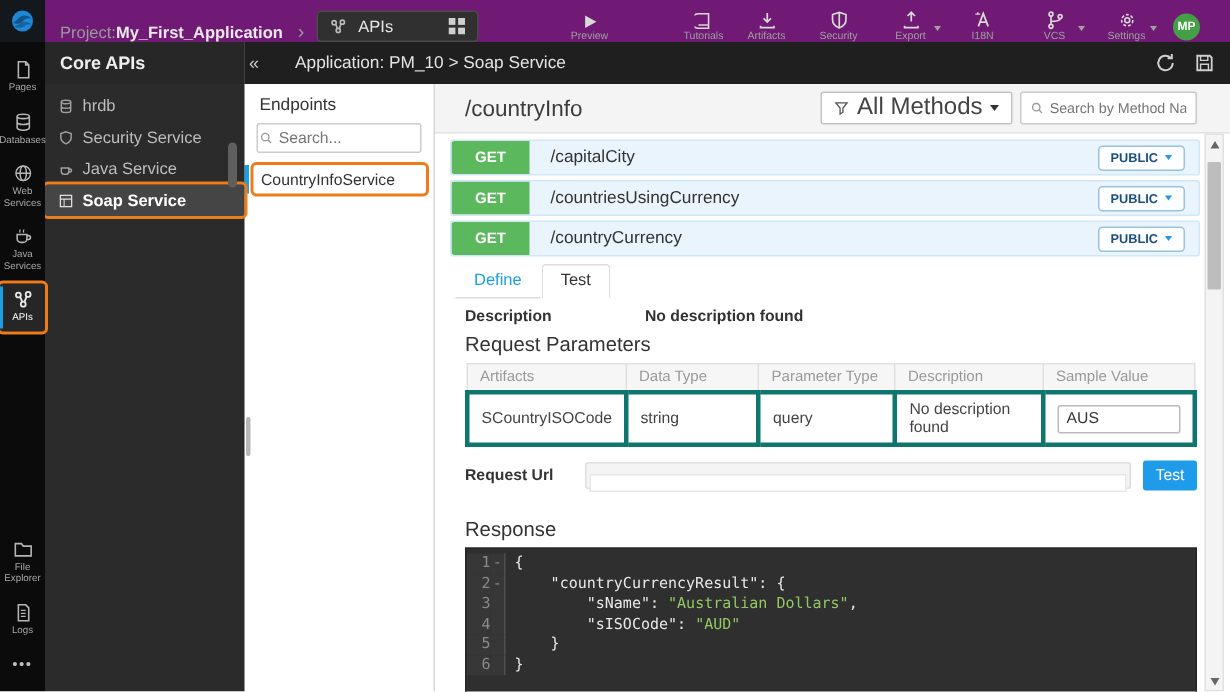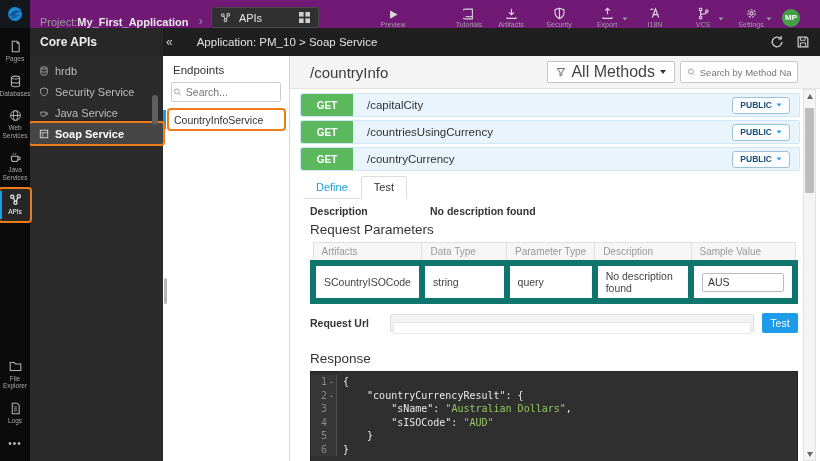--- a/index.html
+++ b/index.html
@@ -82,21 +82,21 @@
   .tab.active { color:#333; background:#fff; border:1px solid #ddd; border-bottom:1px solid #fff; border-radius:3px 3px 0 0; }
 
   .section { padding:0 22px 0 20px; }
   .desc-row { display:flex; margin-top:6px; }
   .desc-label { width:120px; font-size:10.5px; font-weight:bold; color:#333; }
   .desc-value { font-size:10.5px; font-weight:bold; color:#333; }
   .rp-title { font-size:13.5px; color:#333; margin-top:5px; }
 
   table.params { border-collapse:collapse; width:100%; margin-top:5px; }
   table.params th { background:#f6f6f6; border:1px solid #e0e0e0; font-size:10px; font-weight:normal; color:#999; text-align:left; padding:3px 8px; height:18px; }
-  table.params td { border:6px solid #0f766e; font-size:10.5px; color:#444; padding:4px 8px; height:26px;margin-left:44px; }
+  table.params td { border:3px solid #0f766e; font-size:10.5px; color:#444; padding:4px 8px; height:26px;margin-left:44px; }
   .sample-input { width:82px; height:19px; border:1px solid #bbb; border-radius:2px; font-size:10.5px; padding:0 5px; color:#333; font-family:"Liberation Sans",sans-serif; outline:none; }
 
   .url-row { display:flex; align-items:center; margin-top:9px; }
   .url-label { width:80px; font-size:10.5px; font-weight:bold; color:#333; }
   .url-wrap { flex:1; height:18px; border:1px solid #ddd; background:#f4f4f4; border-radius:2px; padding:2px; margin-right:8px; }
   .url-wrap input { width:100%; height:100%; border:1px solid #e6e6e6; background:#fff; outline:none; font-size:10px; padding:0 4px; font-family:"Liberation Sans",sans-serif; }
   .test-btn { width:36px; height:20px; background:#1e9be9; color:#fff; border:0; border-radius:2px; font-size:10.5px; cursor:pointer; font-family:"Liberation Sans",sans-serif; }
 
   .resp-title { font-size:13.5px; color:#333; margin-top:18px; }
   .code-editor { margin-top:5px; height:113px; background:#2f2f2f; border:1px solid #262626; display:flex; flex-direction:column; overflow:hidden; font-family:"DejaVu Sans Mono",monospace; padding-top:3px; }

